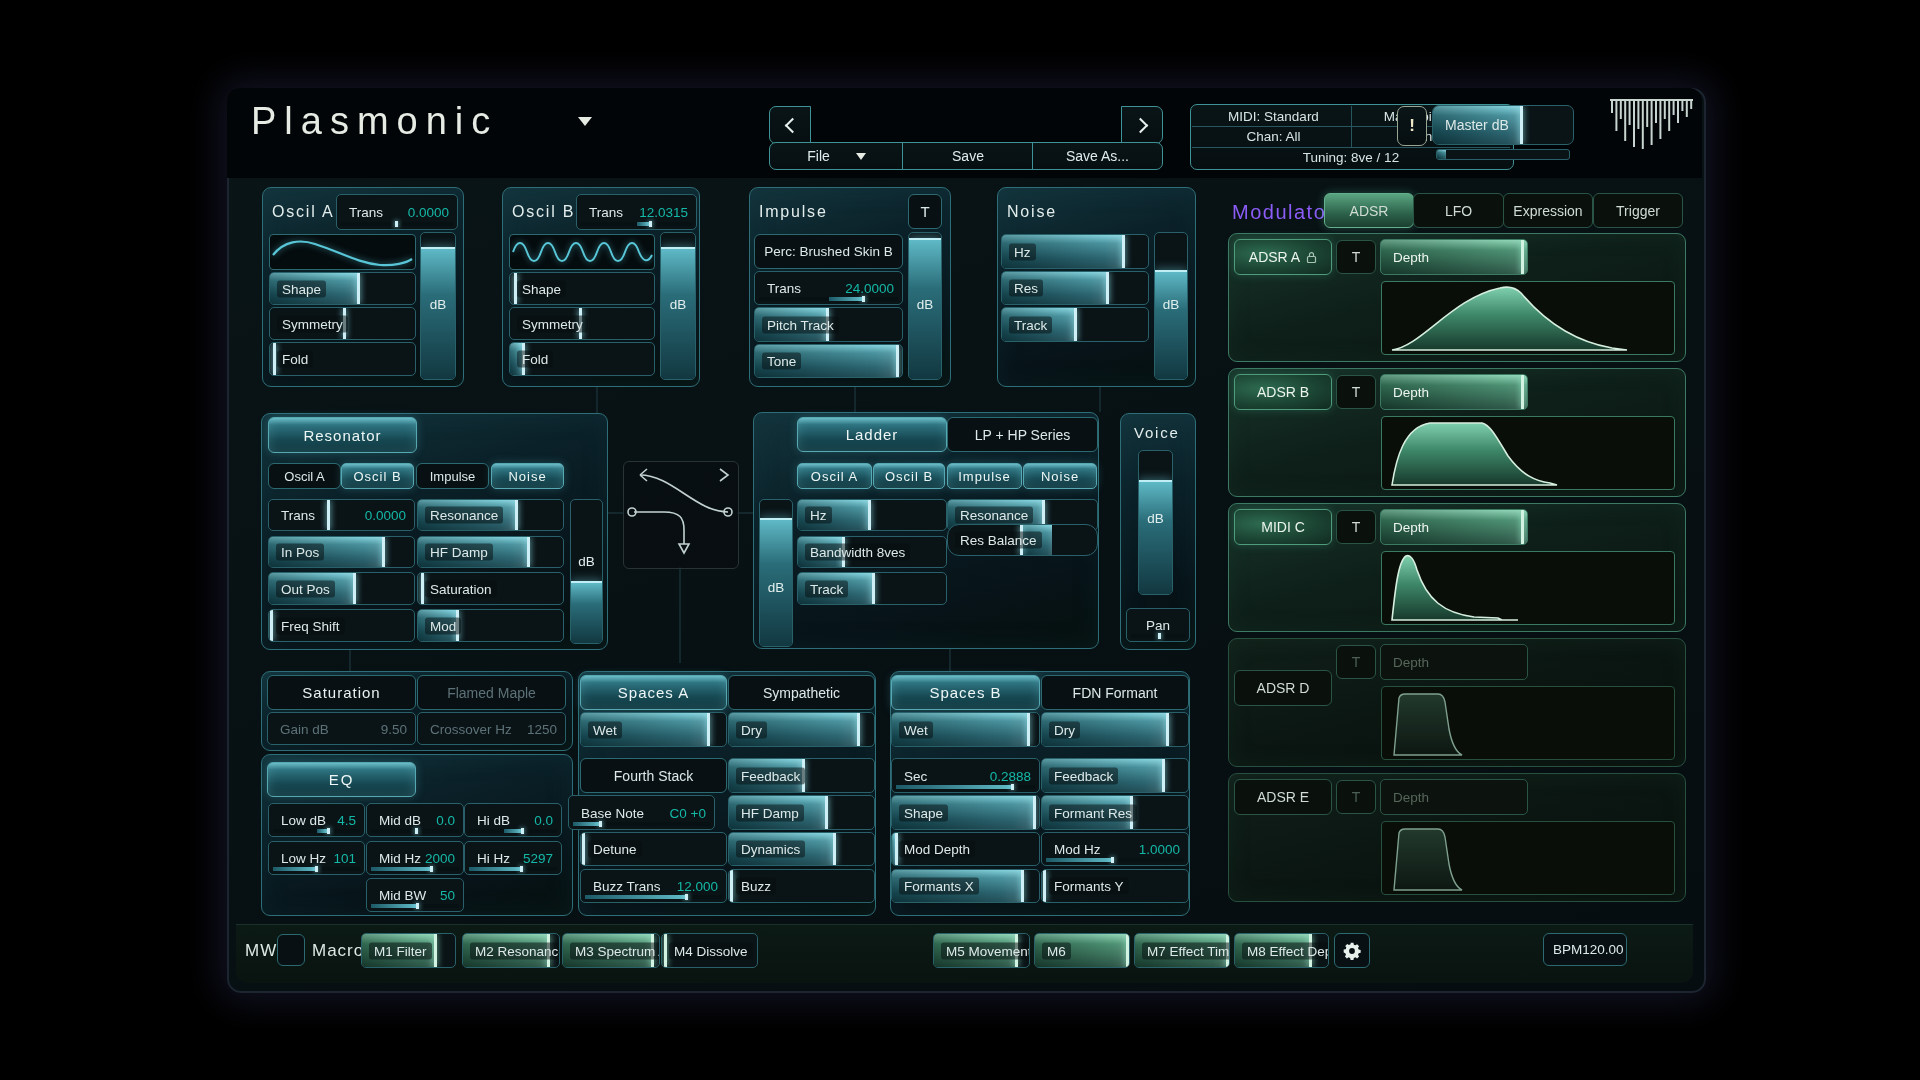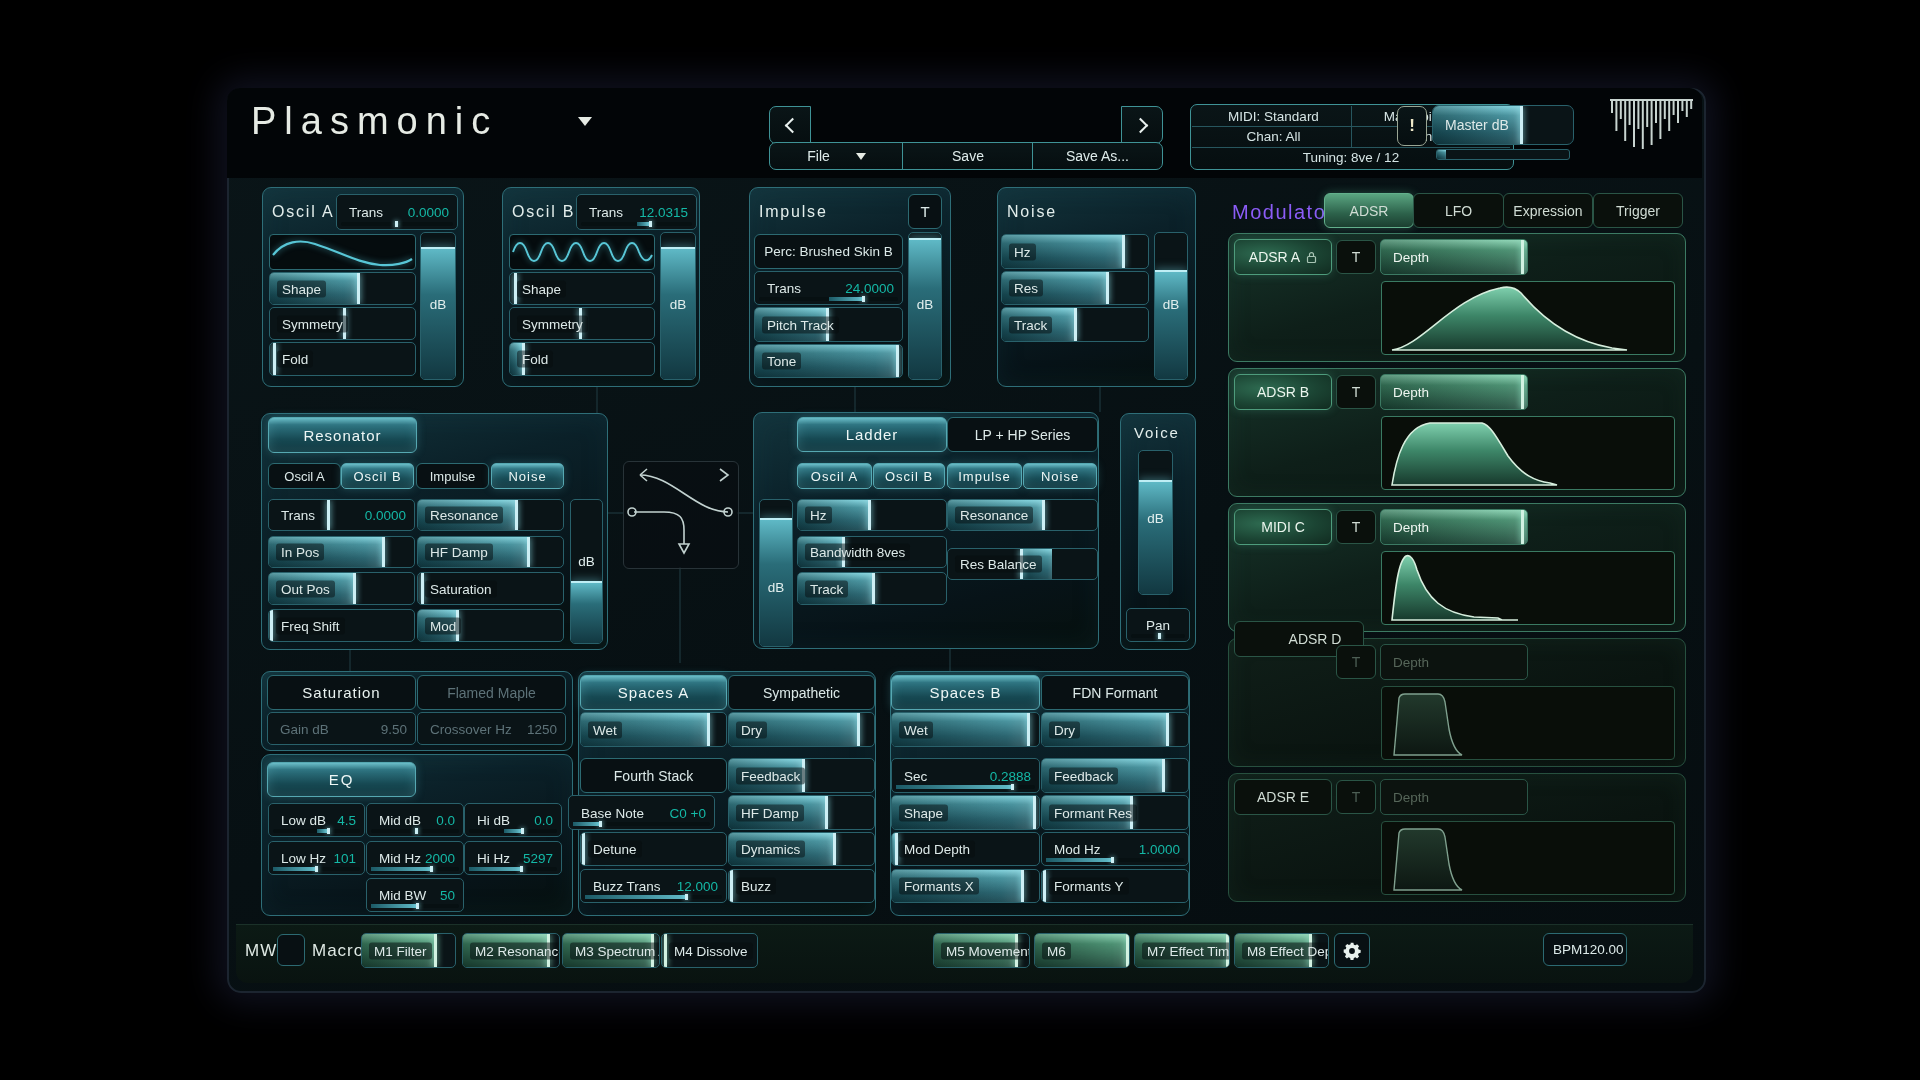--- a/index.html
+++ b/index.html
@@ -391,21 +391,21 @@
 <div class="row" style="left:947px;top:499px;width:149px;height:30px;">
   <div class="fill" style="width:63%;"></div>
       <div class="mark" style="left:63%;"></div>
   <span class="lbl">Resonance</span>
 </div>
 <div class="row" style="left:797px;top:536px;width:148px;height:30px;">
   <div class="fill" style="width:30%;"></div>
       <div class="mark" style="left:30%;"></div>
   <span class="lbl">Bandwidth 8ves</span>
 </div>
-<div class="row" style="left:947px;top:548px;width:149px;height:30px;">
+<div class="row" style="left:947px;top:524px;width:149px;height:30px;border-radius:12px;">
   <div class="fill" style="left:48%;width:22%;"></div>
       <div class="mark" style="left:48%;"></div>
   <span class="lbl">Res Balance</span>
 </div>
 <div class="row" style="left:797px;top:572px;width:148px;height:31px;">
   <div class="fill" style="width:50%;"></div>
       <div class="mark" style="left:50%;"></div>
   <span class="lbl">Track</span>
 </div>
 
@@ -684,21 +684,21 @@
   <div class="mark gmark" style="left:96%;"></div>
   <span class="lbl" style="background:none;color:#eef6f0;">Depth</span>
 </div>
 <div class="envbox" style="left:1381px;top:551px;width:292px;height:72px;">
   <svg width="292" height="72" viewBox="0 0 292 72">
         <path d="M10,68 C13,40 16,9 24,4 C28,2 32,7 35,18 C45,48 62,61 92,65 L116,66 L120,68 L136,68 Z" fill="url(#gfill)" stroke="#d6eedd" stroke-width="1.6"></path>
       </svg>
 </div>
 
 <div class="gpanel dim" style="left:1228px;top:638px;width:456px;height:127px;"></div>
-<div class="g-dark" style="left:1234px;top:621px;width:96px;height:34px;padding-left:32px;">
+<div class="g-dark" style="left:1234px;top:670px;width:96px;height:34px;">
       <span>ADSR D</span>
     </div>
 <div class="g-dark" style="left:1336px;top:645px;width:38px;height:32px;color:#4d5f55;">
       <span>T</span>
     </div>
 <div class="row" style="left:1380px;top:644px;width:146px;height:34px;border-color:#2a5546;background:#0c130f;">
   <span class="lbl" style="background:none;color:#566659;">Depth</span>
 </div>
 <div class="envbox dim" style="left:1381px;top:686px;width:292px;height:72px;">
   <svg width="292" height="72" viewBox="0 0 292 72">

